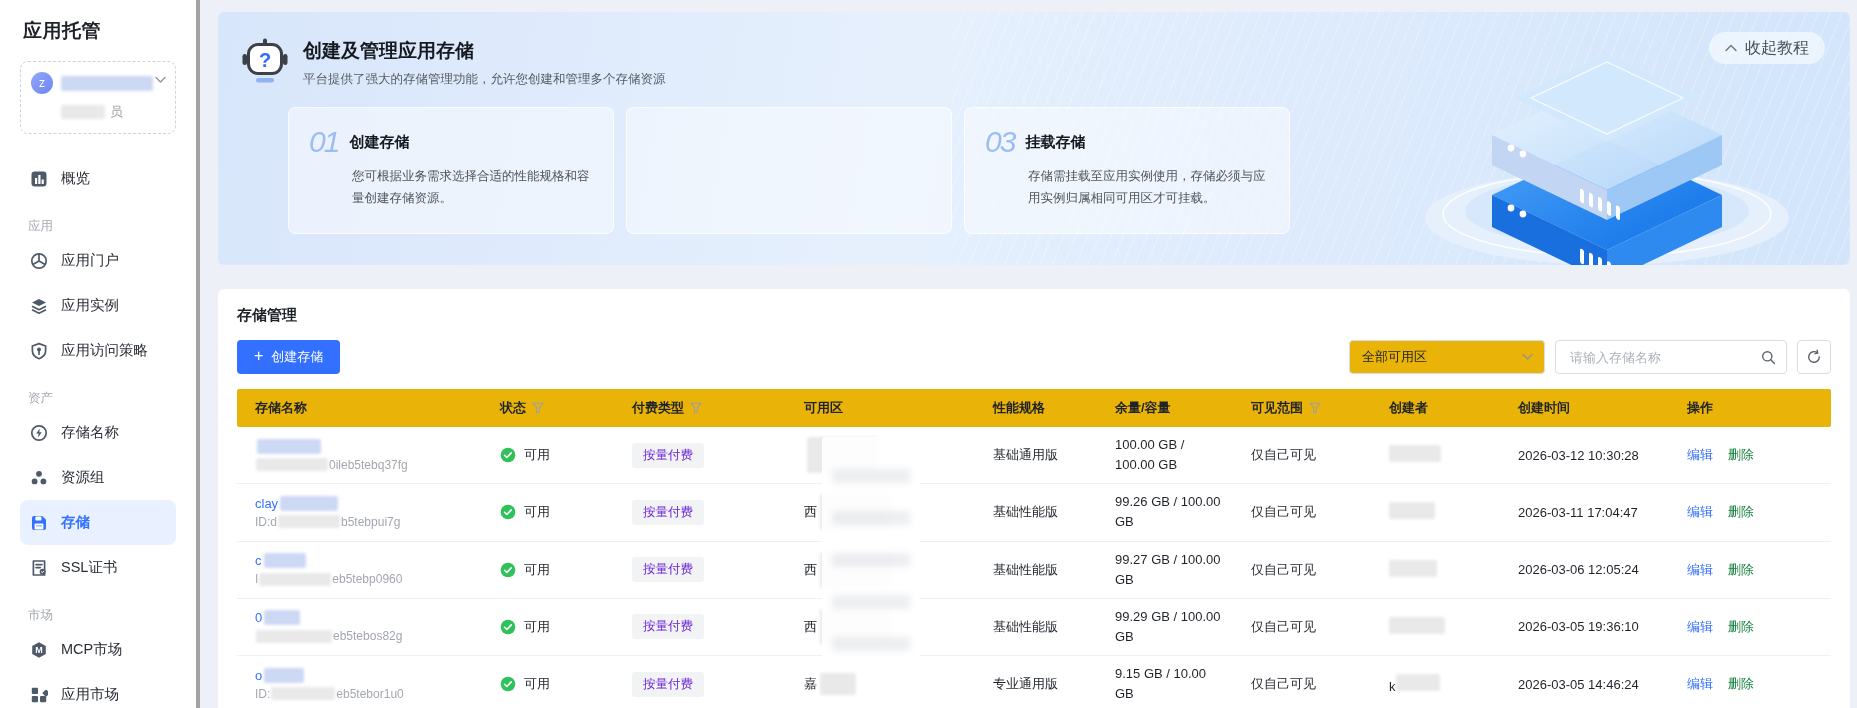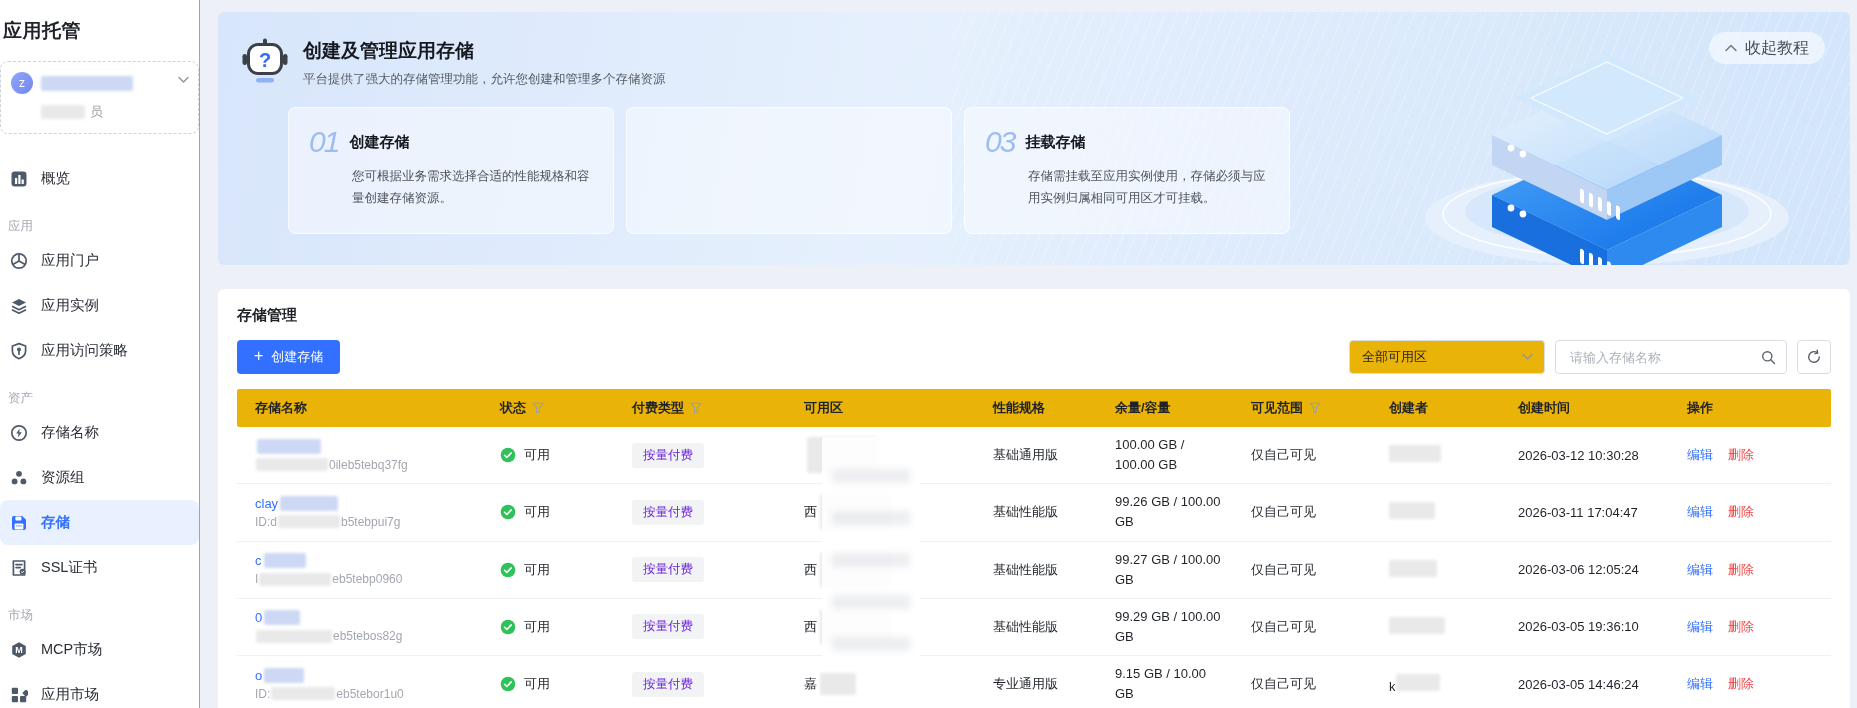--- a/index.html
+++ b/index.html
@@ -6,21 +6,21 @@
   html,body { margin:0; padding:0; }
   body {
     width:1857px; height:708px; overflow:hidden;
     font-family:"Liberation Sans","DejaVu Sans",sans-serif;
     background:#edf1f7; color:#1f2329; font-size:13px;
   }
   svg { display:block; }
   .layout { display:flex; height:708px; }
 
   
-  .sidebar { width:200px; flex:none; background:#fff; border-right:1px solid #a3a3a3; padding:14px 0 0; }
+  .sidebar { width:200px; flex:none; background:#fff; border-right:4px solid #a3a3a3; padding:14px 20px 0; }
   .app-title { font-size:19px; font-weight:bold; margin:4px 3px 0; letter-spacing:.5px; }
   .profile { margin-top:17px; border:1px dashed #ced3db; border-radius:8px; padding:10px 10px 12px; position:relative; cursor:pointer; }
   .profile-line1 { display:flex; align-items:center; gap:8px; }
   .avatar { width:22px; height:22px; flex:none; border-radius:50%; background:linear-gradient(135deg,#93a7f8,#6f86f2); color:#fff; font-size:12px; display:flex; align-items:center; justify-content:center; }
   .profile-chev { position:absolute; right:9px; top:14px; }
   .profile-line2 { margin:9px 0 0 30px; color:#9aa0a8; font-size:13px; display:flex; align-items:center; gap:5px; }
   .redact { display:inline-block; background:#e9e9e9; border-radius:2px; filter:blur(1.6px); }
   .redact.blue { background:#ccd8f4; }
 
   .nav { margin-top:22px; }
@@ -74,21 +74,21 @@
   .trow { min-height:57px; border-bottom:1px solid #eef0f3; font-size:13px; }
   .trow > div { padding:8px 10px 8px 17px; }
   .trow > div:first-child { padding-left:18px; }
   .name-link { color:#3370ff; cursor:pointer; display:flex; align-items:center; gap:2px; font-size:13px; }
   .id-line { color:#a3a7af; font-size:12px; margin-top:4px; display:flex; align-items:center; gap:1px; }
   .status-cell { display:flex; align-items:center; gap:8px; }
   .tag { display:inline-block; background:#f2f3f5; border-radius:3px; padding:4px 11px; font-size:12.5px; color:#6d28d9; }
   .cap { line-height:1.55; }
   .ops { display:flex; gap:15px; }
   .op-edit { color:#3370ff; cursor:pointer; }
-  .op-del { color:#ef4444; cursor:pointer; }
+  .op-del { color:#15803d; cursor:pointer; }
   .az-cell { display:flex; align-items:center; gap:3px; }
   .az-patch { position:absolute; left:585px; top:48px; width:98px; height:222px; border-radius:3px;
     background:rgba(255,255,255,.88); backdrop-filter:blur(4px); -webkit-backdrop-filter:blur(4px); }
   .az-patch::before { content:""; position:absolute; inset:8px 10px; border-radius:3px;
     background:repeating-linear-gradient(0deg, rgba(190,195,205,.28) 0 14px, rgba(255,255,255,0) 14px 42px); filter:blur(3px); }
 </style>
 </head>
 <body>
 
 <div class="layout">

